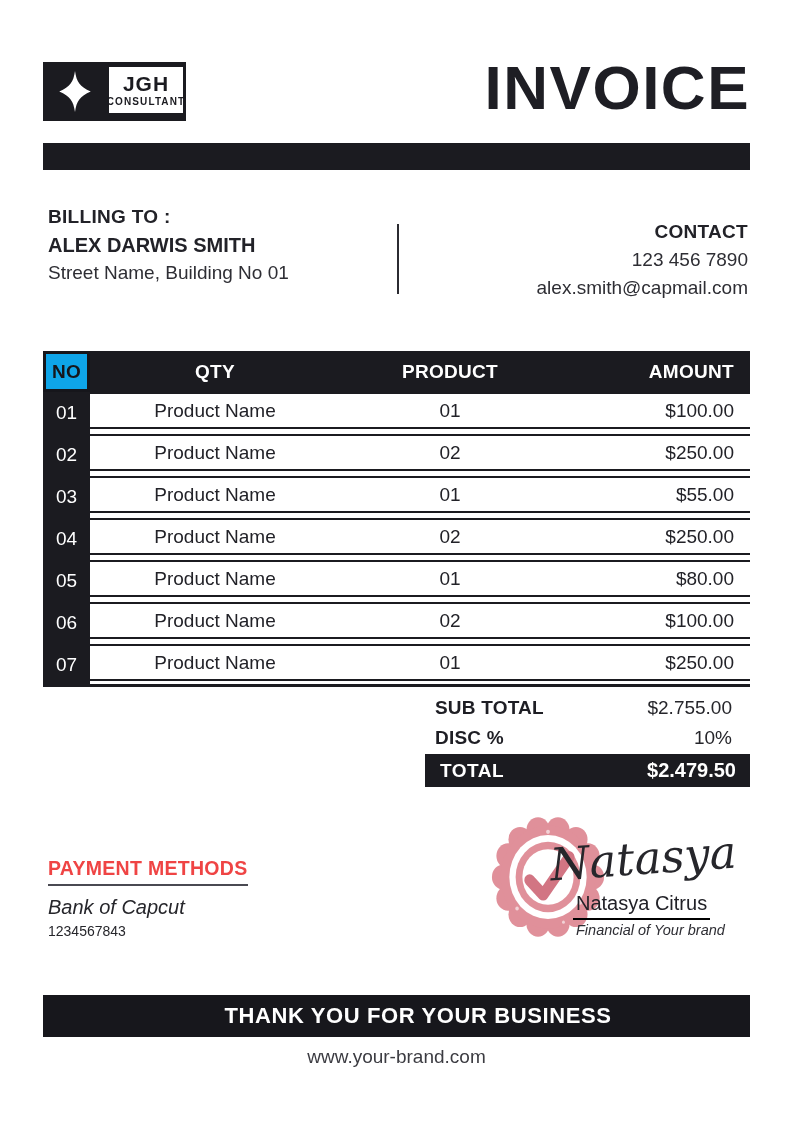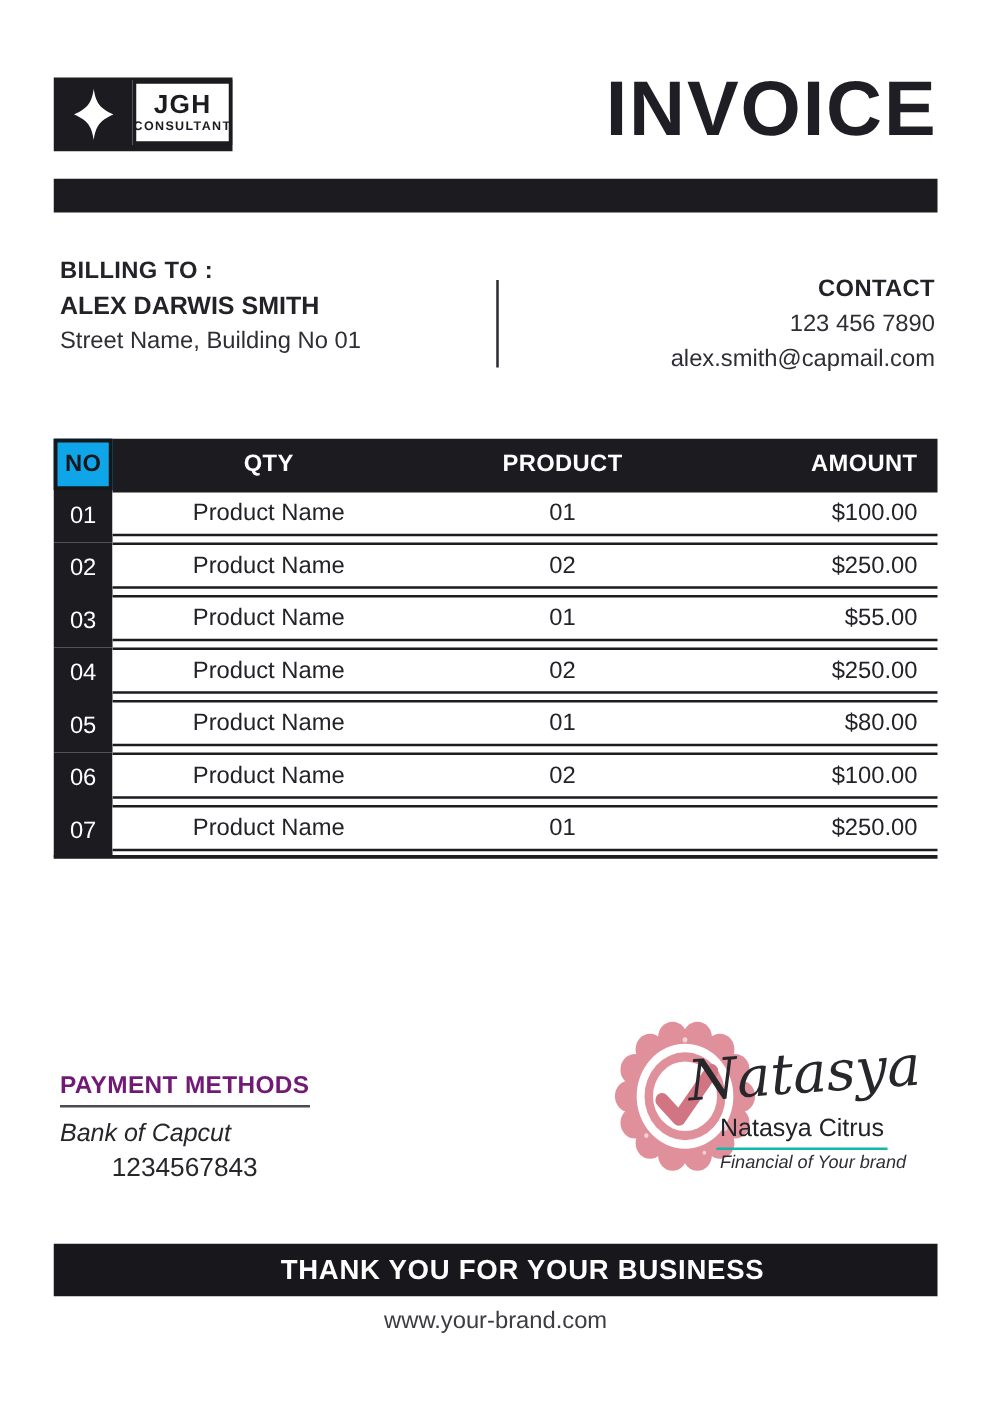--- a/index.html
+++ b/index.html
@@ -45,30 +45,30 @@
   .totals-row { display:flex; justify-content:space-between; align-items:center; height:31px; }
   .tlabel { font-weight:700; font-size:19px; padding-left:10px; letter-spacing:.2px; color:#1e1e24; }
   .tvalue { font-size:19px; padding-right:18px; color:#26262b; }
   .total-bar { display:flex; justify-content:space-between; align-items:center; height:33px;
                background:#1b1b20; color:#fff; margin-top:1px; }
   .total-bar .tlabel { padding-left:15px; letter-spacing:.5px; color:#fff; }
   .total-bar .tvalue { padding-right:14px; font-weight:700; font-size:20px; color:#fff; }
   
   .payment { position:absolute; left:48px; top:857px; }
   .payment-heading { display:inline-block; font-size:19.5px; font-weight:700; letter-spacing:.3px;
-                     color:#701a75; padding-bottom:4px; border-bottom:2px solid #4a4a52; }
+                     color:#ef4444; padding-bottom:4px; border-bottom:2px solid #4a4a52; }
   .payment-bank { font-style:italic; font-size:20px; margin-top:10px; color:#26262b; }
-  .payment-account { font-size:21px; margin-top:4px; color:#26262b;text-align:center; }
+  .payment-account { font-size:14px; margin-top:4px; color:#26262b; }
   
   .sign { position:absolute; left:488px; top:810px; width:275px; height:140px; }
   .stamp { position:absolute; left:2px; top:4px; width:116px; height:126px; opacity:.95; }
   .script { position:absolute; left:62px; top:22px; font-family:"DejaVu Serif","Liberation Serif",serif;
             font-style:italic; font-size:45px; color:#26262b; transform:rotate(-4deg); white-space:nowrap; }
   .sig-name { position:absolute; left:85px; top:82px; font-size:20px; color:#222228;
-              padding:0 3px 3px 3px; border-bottom:2px solid #14b8a6; white-space:nowrap; }
+              padding:0 3px 3px 3px; border-bottom:2px solid #000000; white-space:nowrap; }
   .sig-role { position:absolute; left:88px; top:112px; font-size:14.5px; font-style:italic;
               color:#2e2e34; white-space:nowrap; }
   
   .footer-bar { position:absolute; left:43px; right:43px; top:995px; height:42px; background:#17171c;
                 display:flex; align-items:center; justify-content:center; }
   .footer-text { color:#fff; font-weight:700; font-size:22px; letter-spacing:.6px;margin-left:43px; }
   .website { position:absolute; left:0; right:0; top:1046px; text-align:center; font-size:19px; color:#3c3c42; }
 </style>
 </head>
 <body>
@@ -163,20 +163,34 @@
           <div class="tstrip">
             <div class="tcell product">Product Name</div>
             <div class="tcell qty">01</div>
             <div class="tcell amount">$250.00</div>
           </div>
         </div>
       </div>
     <div class="table-bottom"></div>
   </div>
 
+  <div class="totals">
+    <div class="totals-row">
+      <div class="tlabel">SUB TOTAL</div>
+      <div class="tvalue">$2.755.00</div>
+    </div>
+    <div class="totals-row" style="height:30px;">
+      <div class="tlabel">DISC %</div>
+      <div class="tvalue">10%</div>
+    </div>
+    <div class="total-bar">
+      <div class="tlabel">TOTAL</div>
+      <div class="tvalue">$2.479.50</div>
+    </div>
+  </div>
 
   <div class="payment">
     <div class="payment-heading">PAYMENT METHODS</div>
     <div class="payment-bank">Bank of Capcut</div>
     <div class="payment-account">1234567843</div>
   </div>
 
   <div class="sign">
     <svg class="stamp" viewBox="0 0 120 120" preserveAspectRatio="none">
       <g fill="#df8b95">

